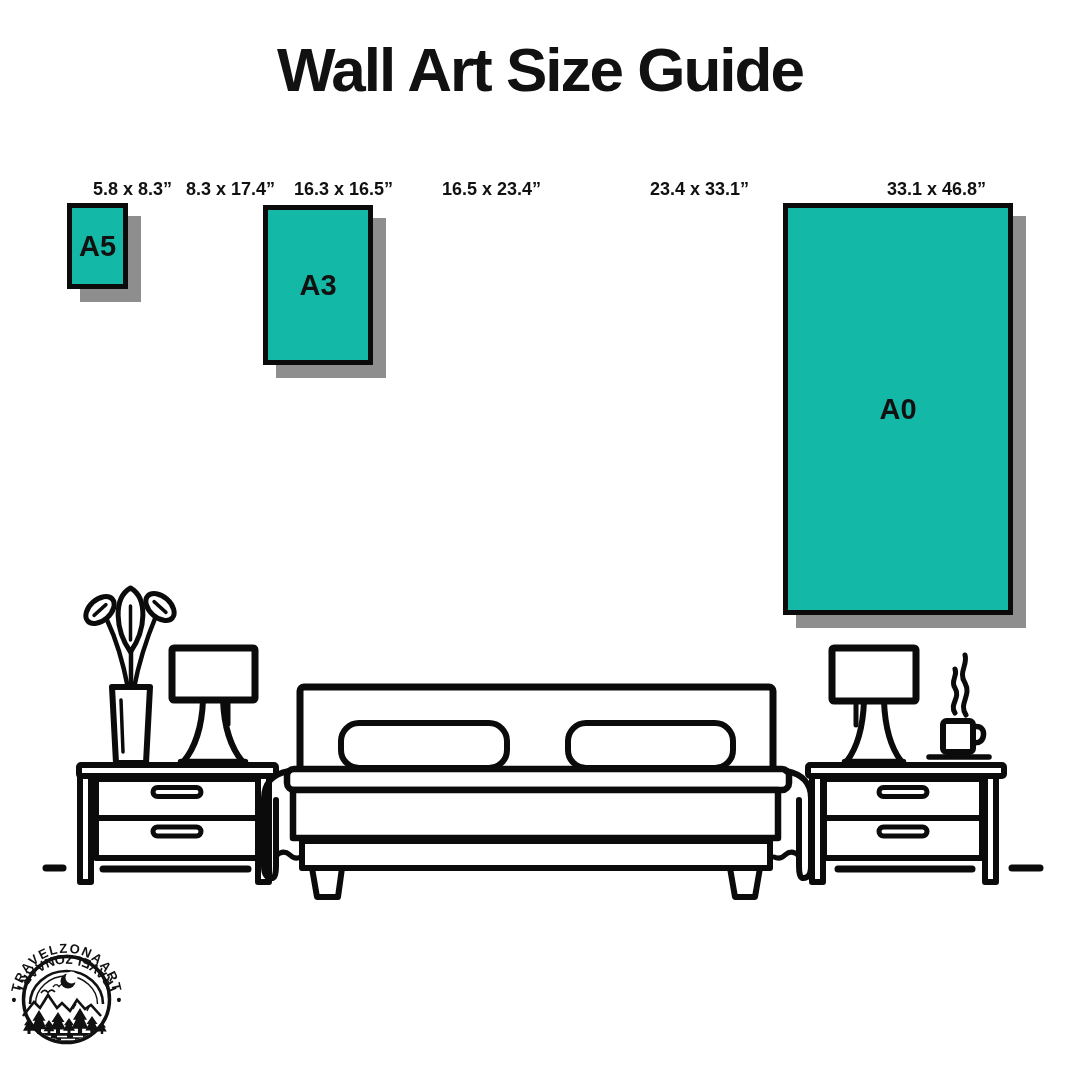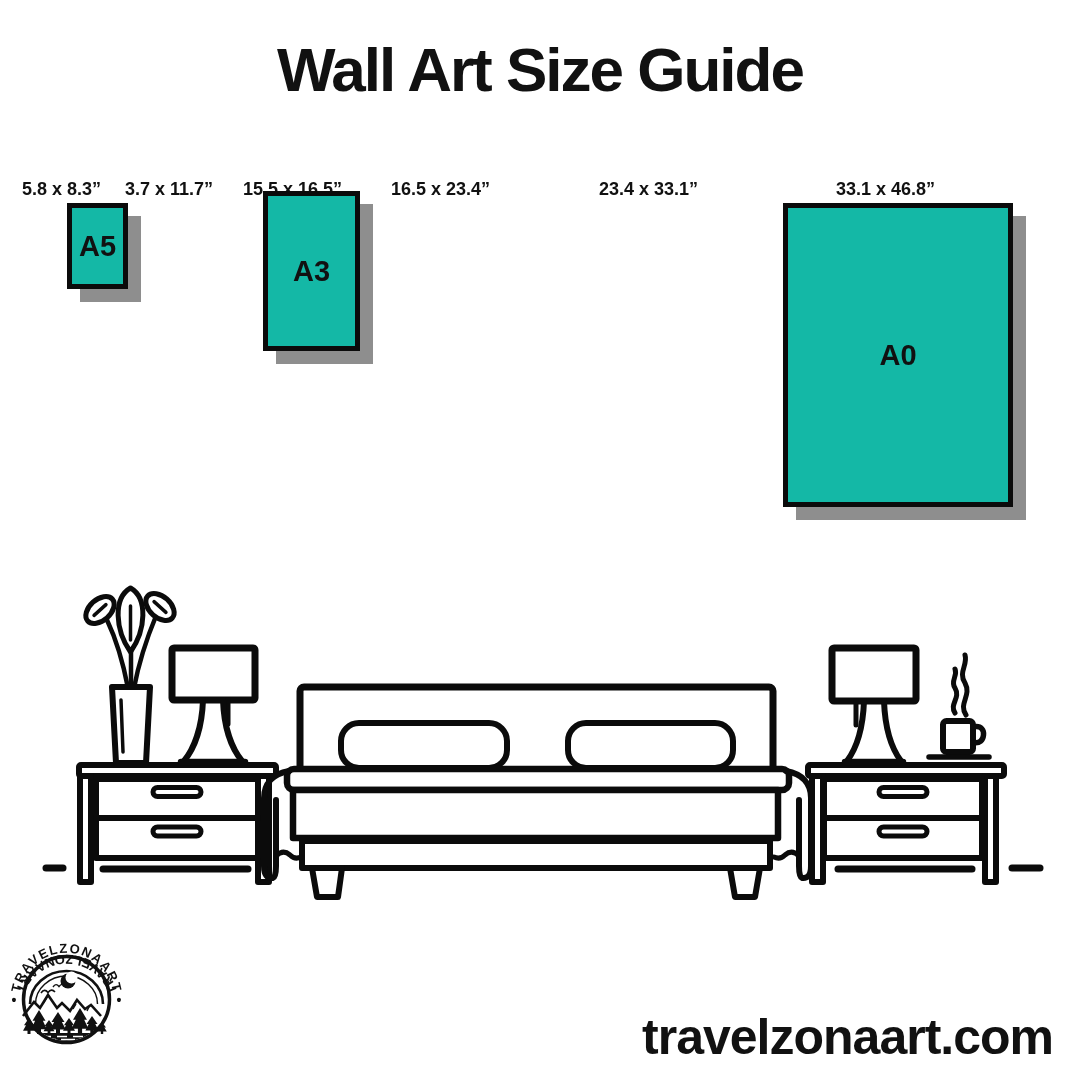--- a/index.html
+++ b/index.html
@@ -1,51 +1,51 @@
 <!DOCTYPE html>
 <html><head>
 <meta charset="utf-8">
 <style>
   html,body{margin:0;padding:0;background:#fff;}
   .canvas{position:relative;width:1080px;height:1080px;background:#ffffff;overflow:hidden;
           font-family:"Liberation Sans",sans-serif;color:#0b0b0b;}
   .page-title{position:absolute;top:34px;left:0;width:1080px;text-align:center;
               font-size:62px;font-weight:bold;letter-spacing:-2px;color:#111;}
-  .dim-label{position:absolute;top:179px;width:150px;text-align:left;
+  .dim-label{position:absolute;top:179px;width:150px;text-align:right;
              font-size:18px;font-weight:bold;color:#111;white-space:nowrap;}
   .size-card{position:absolute;box-sizing:border-box;background:#14b8a6;border:5px solid #0b0b0b;
              box-shadow:13px 13px 0 0 #8e8e8e;display:flex;align-items:center;justify-content:center;}
   .size-card span{font-size:29px;font-weight:bold;color:#111;}
   .illustration{position:absolute;left:0;top:580px;width:1080px;height:340px;}
   .brand-logo{position:absolute;left:1px;top:934px;width:131px;height:131px;}
   .website{position:absolute;top:1008px;right:27px;font-size:50px;font-weight:bold;
            letter-spacing:-1px;color:#111;}
   svg text.ring{font-family:"Liberation Sans",sans-serif;font-weight:bold;}
 </style>
 </head>
 <body>
 
 <div class="canvas">
 
   <div class="page-title">Wall Art Size Guide</div>
 
   <div class="dim-label" style="left:22px">5.8 x 8.3”</div>
-  <div class="dim-label" style="left:125px">3.7 x 11.7”</div>
-  <div class="dim-label" style="left:243px">15.5 x 16.5”</div>
+  <div class="dim-label" style="left:125px">8.3 x 17.4”</div>
+  <div class="dim-label" style="left:243px">16.3 x 16.5”</div>
   <div class="dim-label" style="left:391px">16.5 x 23.4”</div>
   <div class="dim-label" style="left:599px">23.4 x 33.1”</div>
   <div class="dim-label" style="left:836px">33.1 x 46.8”</div>
 
   <div class="size-card" style="left:67px;top:203px;width:61px;height:86px">
       <span>A5</span>
     </div>
-  <div class="size-card" style="left:263px;top:191px;width:97px;height:160px">
+  <div class="size-card" style="left:263px;top:205px;width:110px;height:160px">
       <span>A3</span>
     </div>
-  <div class="size-card" style="left:783px;top:203px;width:230px;height:304px">
+  <div class="size-card" style="left:783px;top:203px;width:230px;height:412px">
       <span>A0</span>
     </div>
 
   <svg class="illustration" viewBox="0 580 1080 340">
     <g stroke="#0b0b0b" fill="none" stroke-width="6" stroke-linecap="round" stroke-linejoin="round">
 
       <path d="M46,868 L63,868" stroke-width="7"></path>
       <path d="M1012,868 L1040,868" stroke-width="7"></path>
 
       <g>
@@ -169,15 +169,14 @@
     <text class="ring" font-size="13" letter-spacing="1.5" fill="#111">
       <textPath href="#arcTop" startOffset="50%" text-anchor="middle">TRAVELZONAART</textPath>
     </text>
     <text class="ring" font-size="13" letter-spacing="1.5" fill="#111">
       <textPath href="#arcBottom" startOffset="50%" text-anchor="middle">TRAVELZONAART</textPath>
     </text>
     <text class="ring" x="13" y="71" font-size="14" text-anchor="middle" fill="#111">•</text>
     <text class="ring" x="118" y="71" font-size="14" text-anchor="middle" fill="#111">•</text>
   </svg>
 
-  <div class="website">travelzonaart.com</div>
 
 </div>
 
 </body></html>

